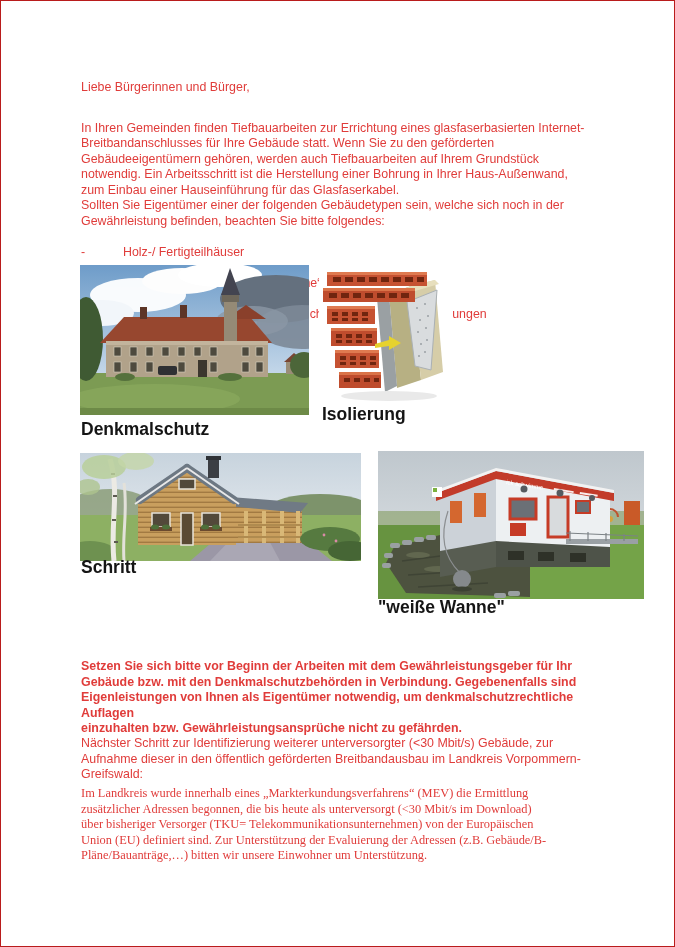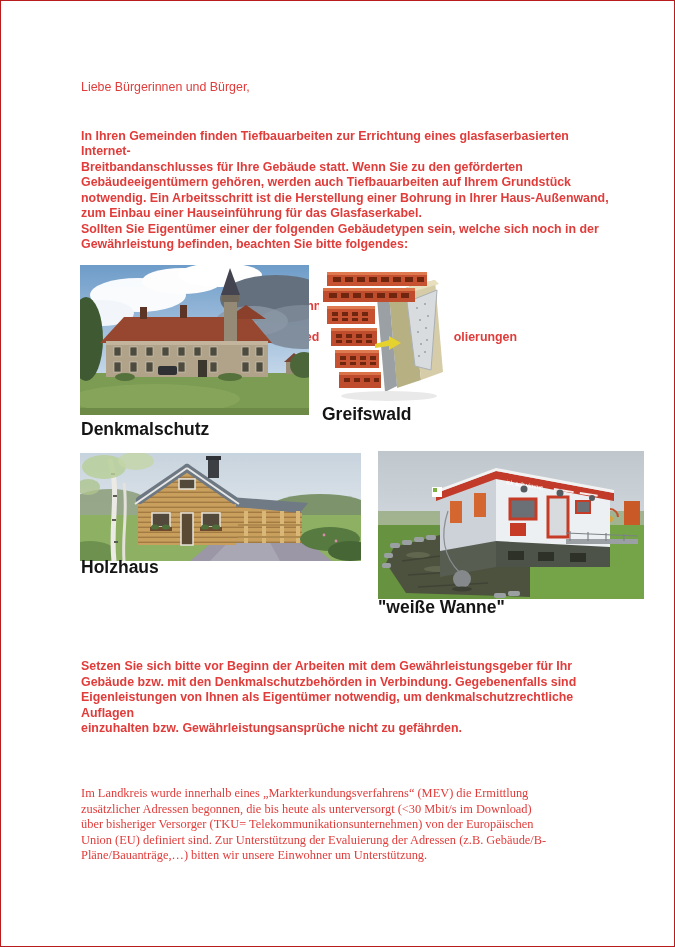--- a/index.html
+++ b/index.html
@@ -33,21 +33,21 @@
     white-space:nowrap;
   }
 </style>
 </head>
 <body>
 
 <div class="page">
 
   <div class="body-text" style="top:79px;">Liebe Bürgerinnen und Bürger,</div>
 
-  <div class="body-text" style="top:112px;font-weight:bold;">
+  <div class="body-text" style="top:104px;">
     <div>In Ihren Gemeinden finden Tiefbauarbeiten zur Errichtung eines glasfaserbasierten Internet-
 Breitbandanschlusses für Ihre Gebäude statt. Wenn Sie zu den geförderten
 Gebäudeeigentümern gehören, werden auch Tiefbauarbeiten auf Ihrem Grundstück
 notwendig. Ein Arbeitsschritt ist die Herstellung einer Bohrung in Ihrer Haus-Außenwand,
 zum Einbau einer Hauseinführung für das Glasfaserkabel.
 Sollten Sie Eigentümer einer der folgenden Gebäudetypen sein, welche sich noch in der
 Gewährleistung befinden, beachten Sie bitte folgendes:</div>
     <div class="list-row">
       <span class="list-dash">-</span>
       <span>Holz-/ Fertigteilhäuser</span>
@@ -211,21 +211,21 @@
           <rect x="25" y="110" width="6" height="4"></rect>
             <rect x="35" y="110" width="6" height="4"></rect>
           <rect x="45" y="110" width="6" height="4"></rect>
             <rect x="55" y="110" width="5" height="4"></rect>
         </g>
       </g>
       <polygon points="56,76 70,72 70,68 82,75 70,82 70,78 56,80" fill="#e6d22e"></polygon>
       <ellipse cx="70" cy="128" rx="48" ry="5" fill="#e9e9e9"></ellipse>
     </svg>
   </div>
-  <div class="fig-label" style="left:321px;top:403px;">Greifswald</div>
+  <div class="fig-label" style="left:321px;top:403px;">Isolierung</div>
 
   <div class="fig-img" style="left:79px;top:452px;width:281px;height:108px;">
     <svg width="281" height="108" viewBox="0 0 281 108">
       <defs>
         <linearGradient id="g3sky" x1="0" y1="0" x2="0" y2="1">
           <stop offset="0" stop-color="#c7d3dd"></stop>
             <stop offset="1" stop-color="#eef1f4"></stop>
         </linearGradient>
         <pattern id="logs" width="6" height="5" patternUnits="userSpaceOnUse">
           <rect width="6" height="5" fill="#c99f5e"></rect>
@@ -293,21 +293,21 @@
         <rect x="31" y="20" width="4" height="2"></rect>
           <rect x="33" y="42" width="4" height="2"></rect>
         <rect x="32" y="66" width="4" height="2"></rect>
           <rect x="34" y="88" width="4" height="2"></rect>
       </g>
       <ellipse cx="24" cy="14" rx="22" ry="12" fill="#b9cf9a" opacity="0.85"></ellipse>
       <ellipse cx="56" cy="8" rx="18" ry="9" fill="#c4d6a8" opacity="0.8"></ellipse>
       <ellipse cx="8" cy="34" rx="12" ry="8" fill="#aec48f" opacity="0.8"></ellipse>
     </svg>
   </div>
-  <div class="fig-label" style="left:80px;top:556px;">Holzhaus</div>
+  <div class="fig-label" style="left:80px;top:556px;">Schritt</div>
 
   <div class="fig-img" style="left:377px;top:450px;width:266px;height:148px;">
     <svg width="266" height="148" viewBox="0 0 266 148">
       <defs>
         <linearGradient id="g4sky" x1="0" y1="0" x2="0" y2="1">
           <stop offset="0" stop-color="#bfc7cd"></stop>
             <stop offset="1" stop-color="#e3e7ea"></stop>
         </linearGradient>
       </defs>
       <rect width="266" height="148" fill="url(#g4sky)"></rect>
@@ -396,20 +396,23 @@
       <ellipse cx="84" cy="138" rx="10" ry="2.5" fill="#3c4133"></ellipse>
     </svg>
   </div>
   <div class="fig-label" style="left:377px;top:596px;">"weiße Wanne"</div>
 
   <div class="body-text" style="top:658px;font-weight:bold;">Setzen Sie sich bitte vor Beginn der Arbeiten mit dem Gewährleistungsgeber für Ihr
 Gebäude bzw. mit den Denkmalschutzbehörden in Verbindung. Gegebenenfalls sind
 Eigenleistungen von Ihnen als Eigentümer notwendig, um denkmalschutzrechtliche Auflagen
 einzuhalten bzw. Gewährleistungsansprüche nicht zu gefährden.</div>
 
+  <div class="body-text" style="top:735px;">Nächster Schritt zur Identifizierung weiterer unterversorgter (&lt;30 Mbit/s) Gebäude, zur
+Aufnahme dieser in den öffentlich geförderten Breitbandausbau im Landkreis Vorpommern-
+Greifswald:</div>
 
   <div class="body-text" style="top:785px;font-family:Liberation Serif, serif;">Im Landkreis wurde innerhalb eines „Markterkundungsverfahrens“ (MEV) die Ermittlung
 zusätzlicher Adressen begonnen, die bis heute als unterversorgt (&lt;30 Mbit/s im Download)
 über bisheriger Versorger (TKU= Telekommunikationsunternehmen) von der Europäischen
 Union (EU) definiert sind. Zur Unterstützung der Evaluierung der Adressen (z.B. Gebäude/B-
 Pläne/Bauanträge,…) bitten wir unsere Einwohner um Unterstützung.</div>
 
 </div>
 
 </body></html>

